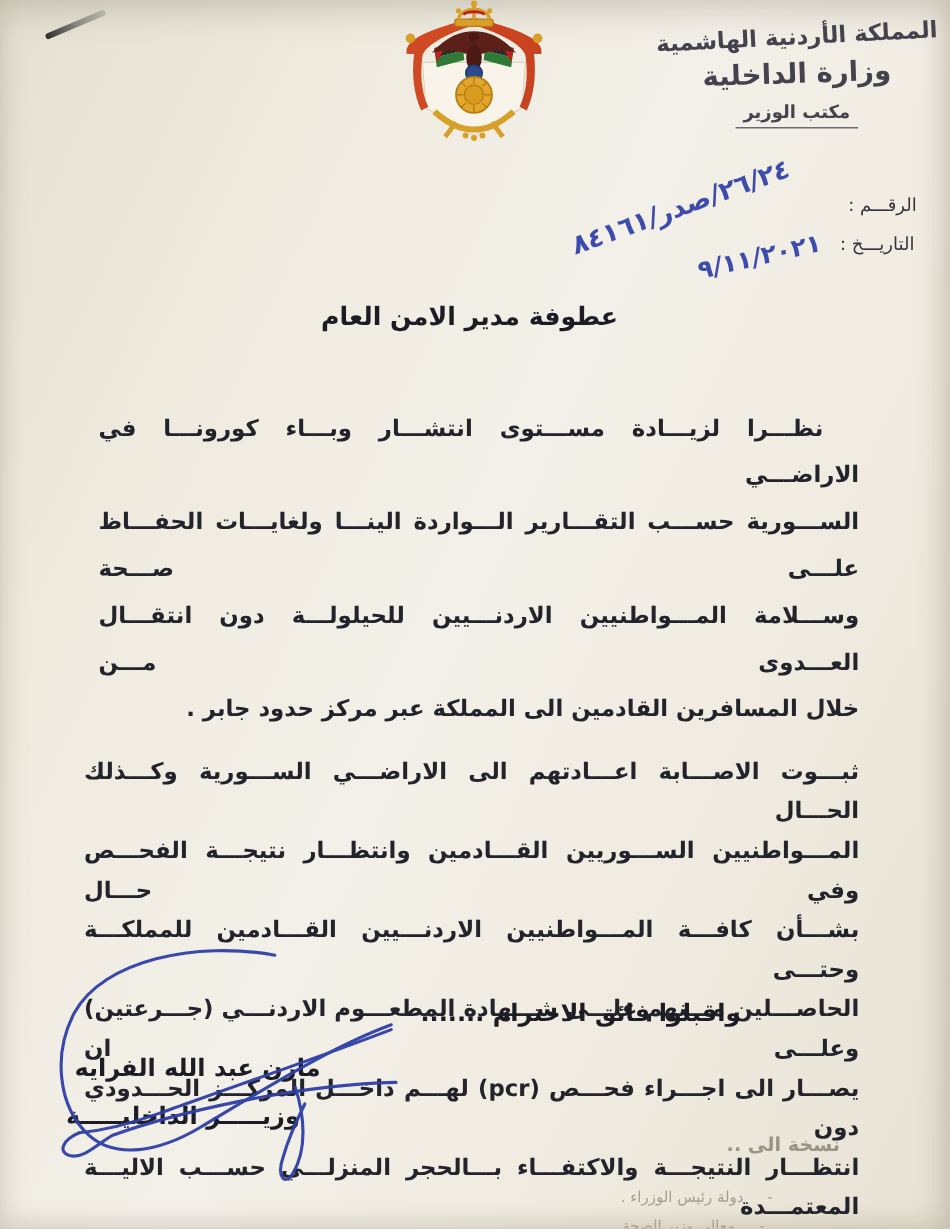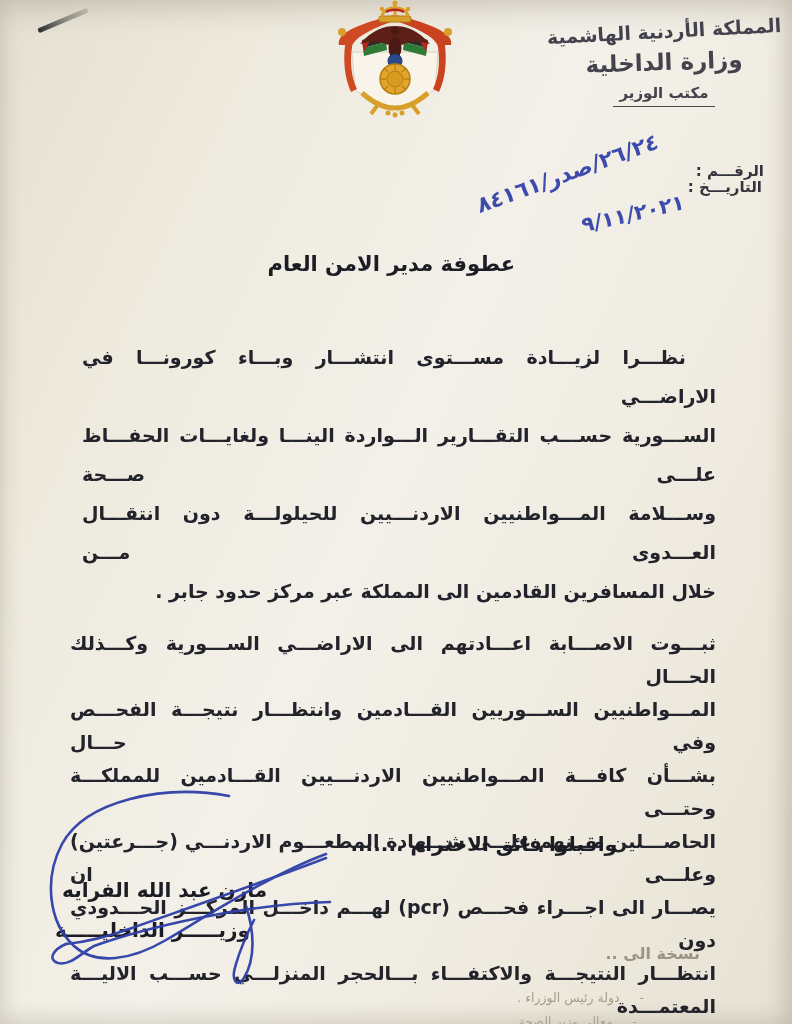--- a/index.html
+++ b/index.html
@@ -19,23 +19,23 @@
   .staple{left:36px;top:18px;width:54px;height:5px;border-radius:3px;
     background:linear-gradient(90deg,#2e2e2e,#8d8d85 55%,#b9b7ad);
     transform:rotate(-23deg);}
   
   .hdr{top:20px;right:8px;width:240px;text-align:center;color:#43424d;}
   .hdr .l1{font-size:19px;font-weight:bold;transform:rotate(-3deg);letter-spacing:.5px;}
   .hdr .l2{font-size:23px;font-weight:bold;margin-top:7px;transform:rotate(-2deg);}
   .hdr .l3{font-size:15px;font-weight:bold;margin-top:9px;display:inline-block;
     border-bottom:1.5px solid #4a4a55;padding:0 6px 4px 6px;}
   
-  .ref-label{font-size:15px;font-weight:bold;color:#34343f;}
+  .ref-label{font-size:15px;font-weight:normal;color:#34343f;}
   .num-label{top:162px;right:28px;}
-  .date-label{top:178px;right:30px;}
+  .date-label{top:194px;right:30px;}
   .hand{color:#2e3fa7;font-weight:bold;white-space:nowrap;opacity:.92;}
   .hand-num{top:128px;right:134px;font-size:22px;letter-spacing:3px;
     transform:rotate(-20deg) skewX(-6deg);transform-origin:right center;}
   .hand-date{top:190px;right:108px;font-size:21px;letter-spacing:4px;
     transform:rotate(-13deg) skewX(-6deg);transform-origin:right center;}
   
   .recipient{top:252px;right:277px;font-size:21px;font-weight:bold;color:#1c1c24;}
   .body-block{top:338px;right:76px;left:70px;font-size:19px;font-weight:bold;color:#23232b;}
   .p1 .bline{line-height:39px;margin-left:12px;}
   .p2 .bline{line-height:33px;}

